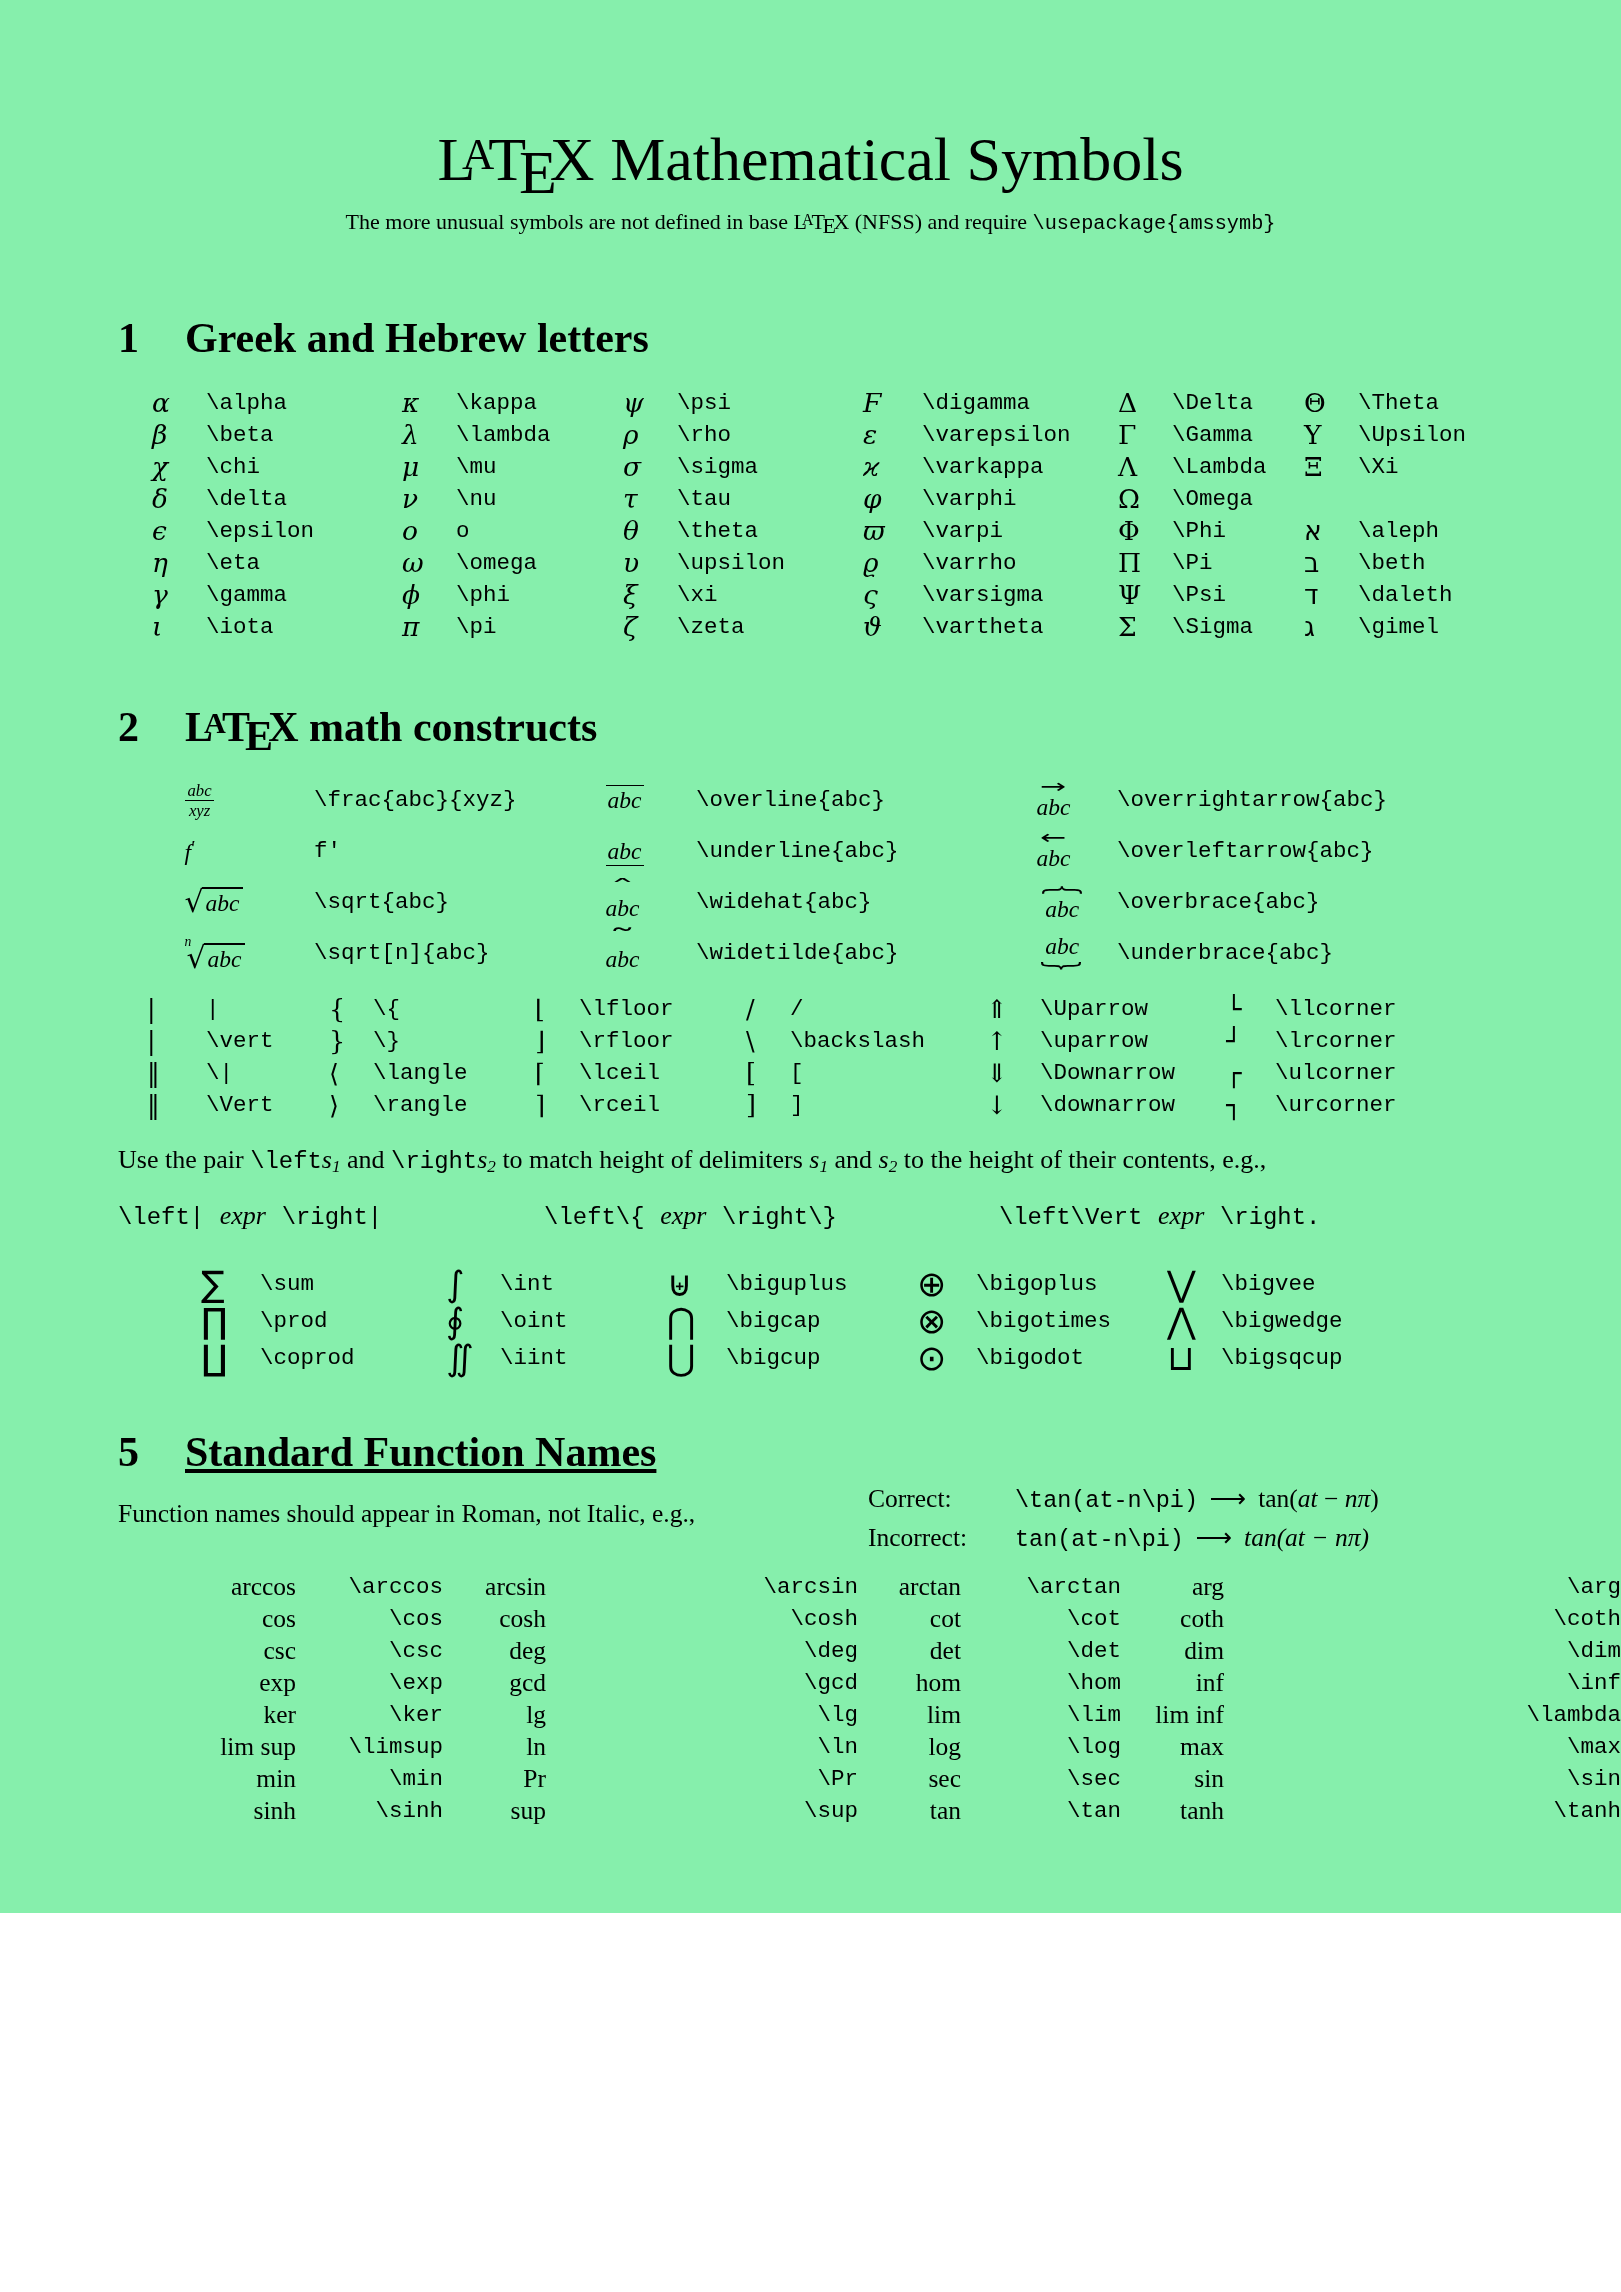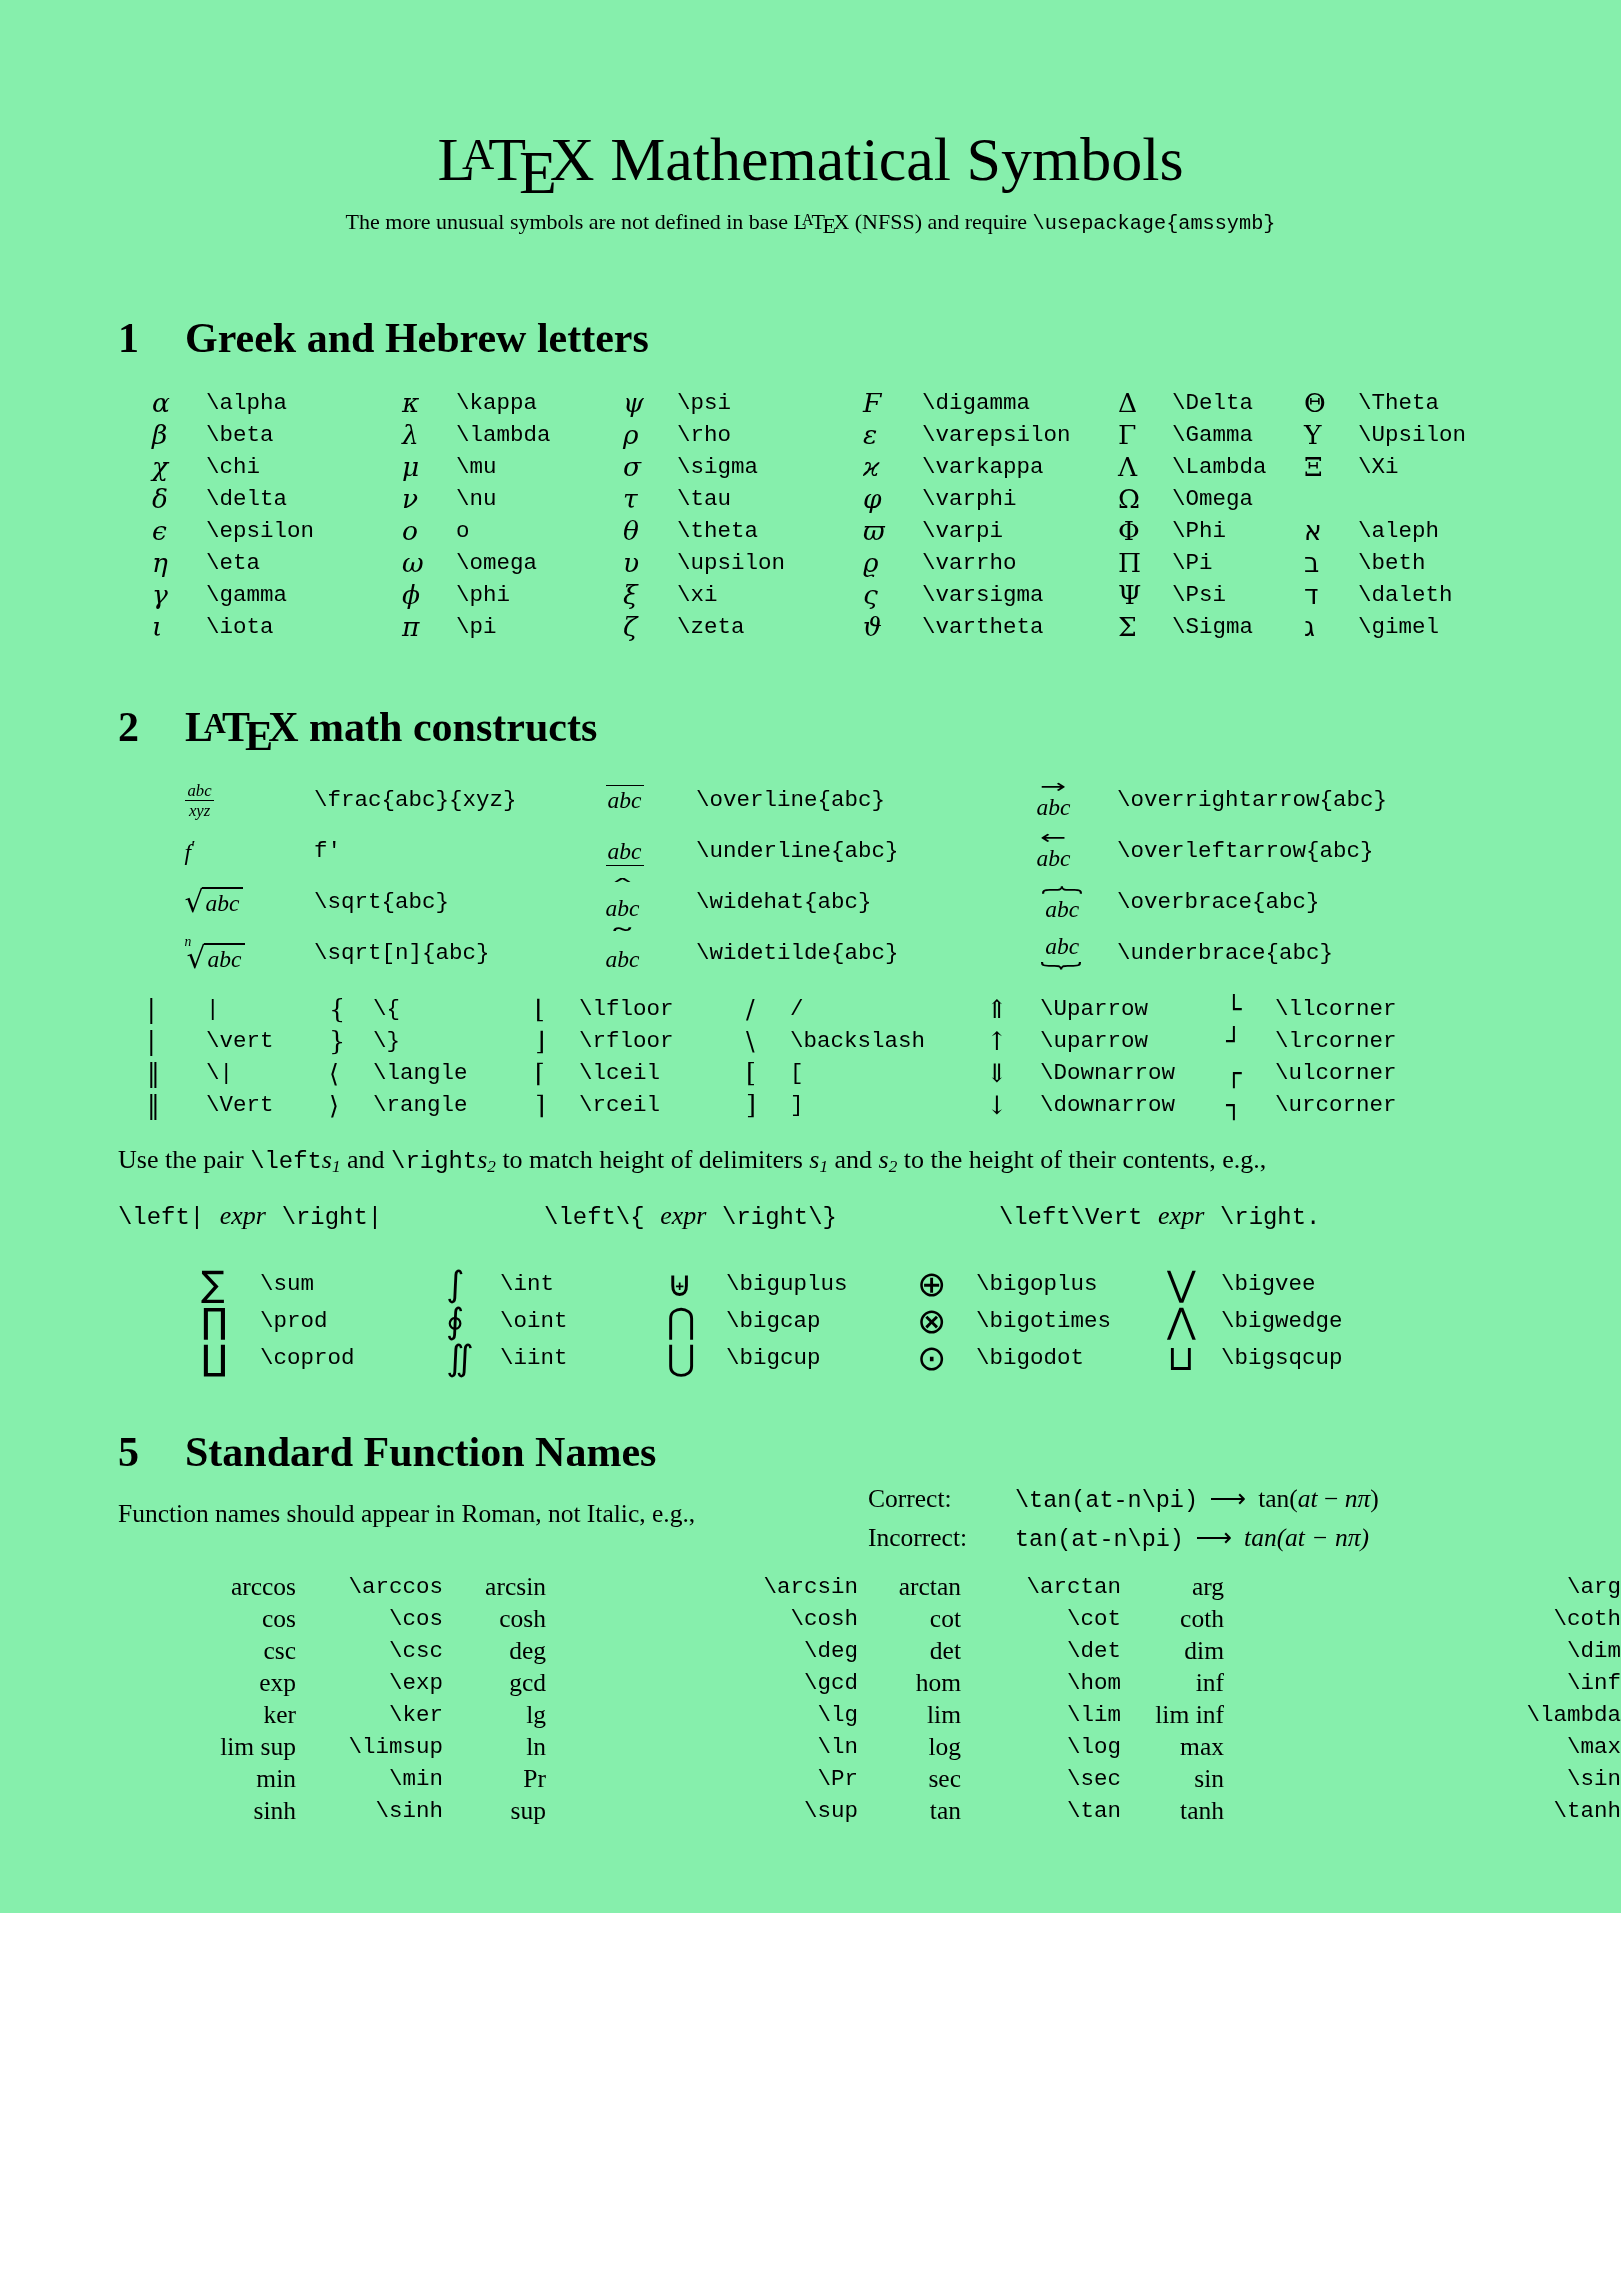--- a/index.html
+++ b/index.html
@@ -7,21 +7,21 @@
         font-family:"Liberation Serif",serif;overflow:hidden;}
   
   .title{margin:125px 0 0 0;text-align:center;font-size:62px;line-height:1.1;}
   .subtitle{margin:2px 0 0 0;text-align:center;font-size:22px;}
   
   .lgA{font-size:0.72em;vertical-align:0.25em;margin:0 -0.13em 0 -0.30em;}
   .lgE{vertical-align:-0.215em;margin:0 -0.115em;}
   
   .sec{font-size:42px;font-weight:bold;margin:0 0 0 118px;line-height:1.1;}
   .sec.s1{margin-top:76px;} .sec.s2{margin-top:61px;} .sec.s3{margin-top:31px;}
-  .sec.s4{margin-top:51px;} .sec.s5{margin-top:53px;}
+  .sec.s4{margin-top:51px;} .sec.s5{margin-top:53px;text-decoration:underline;}
   .sg-num{display:inline-block;min-width:67px;}
   
   .sg-rm{} .sg-h{}
   .sg-it{font-style:italic;}
   .sg-ite{font-style:italic;margin:0 15.7px;}
   .sg-tt{font-family:"Liberation Mono",monospace;font-size:0.92em;}
   .sg-sb{font-style:italic;font-size:0.66em;vertical-align:-0.24em;}
   .sg-ar{font-family:"DejaVu Sans",sans-serif;padding:0 11.8px;}
   .sg-g150{display:inline-block;width:162px;}
   

